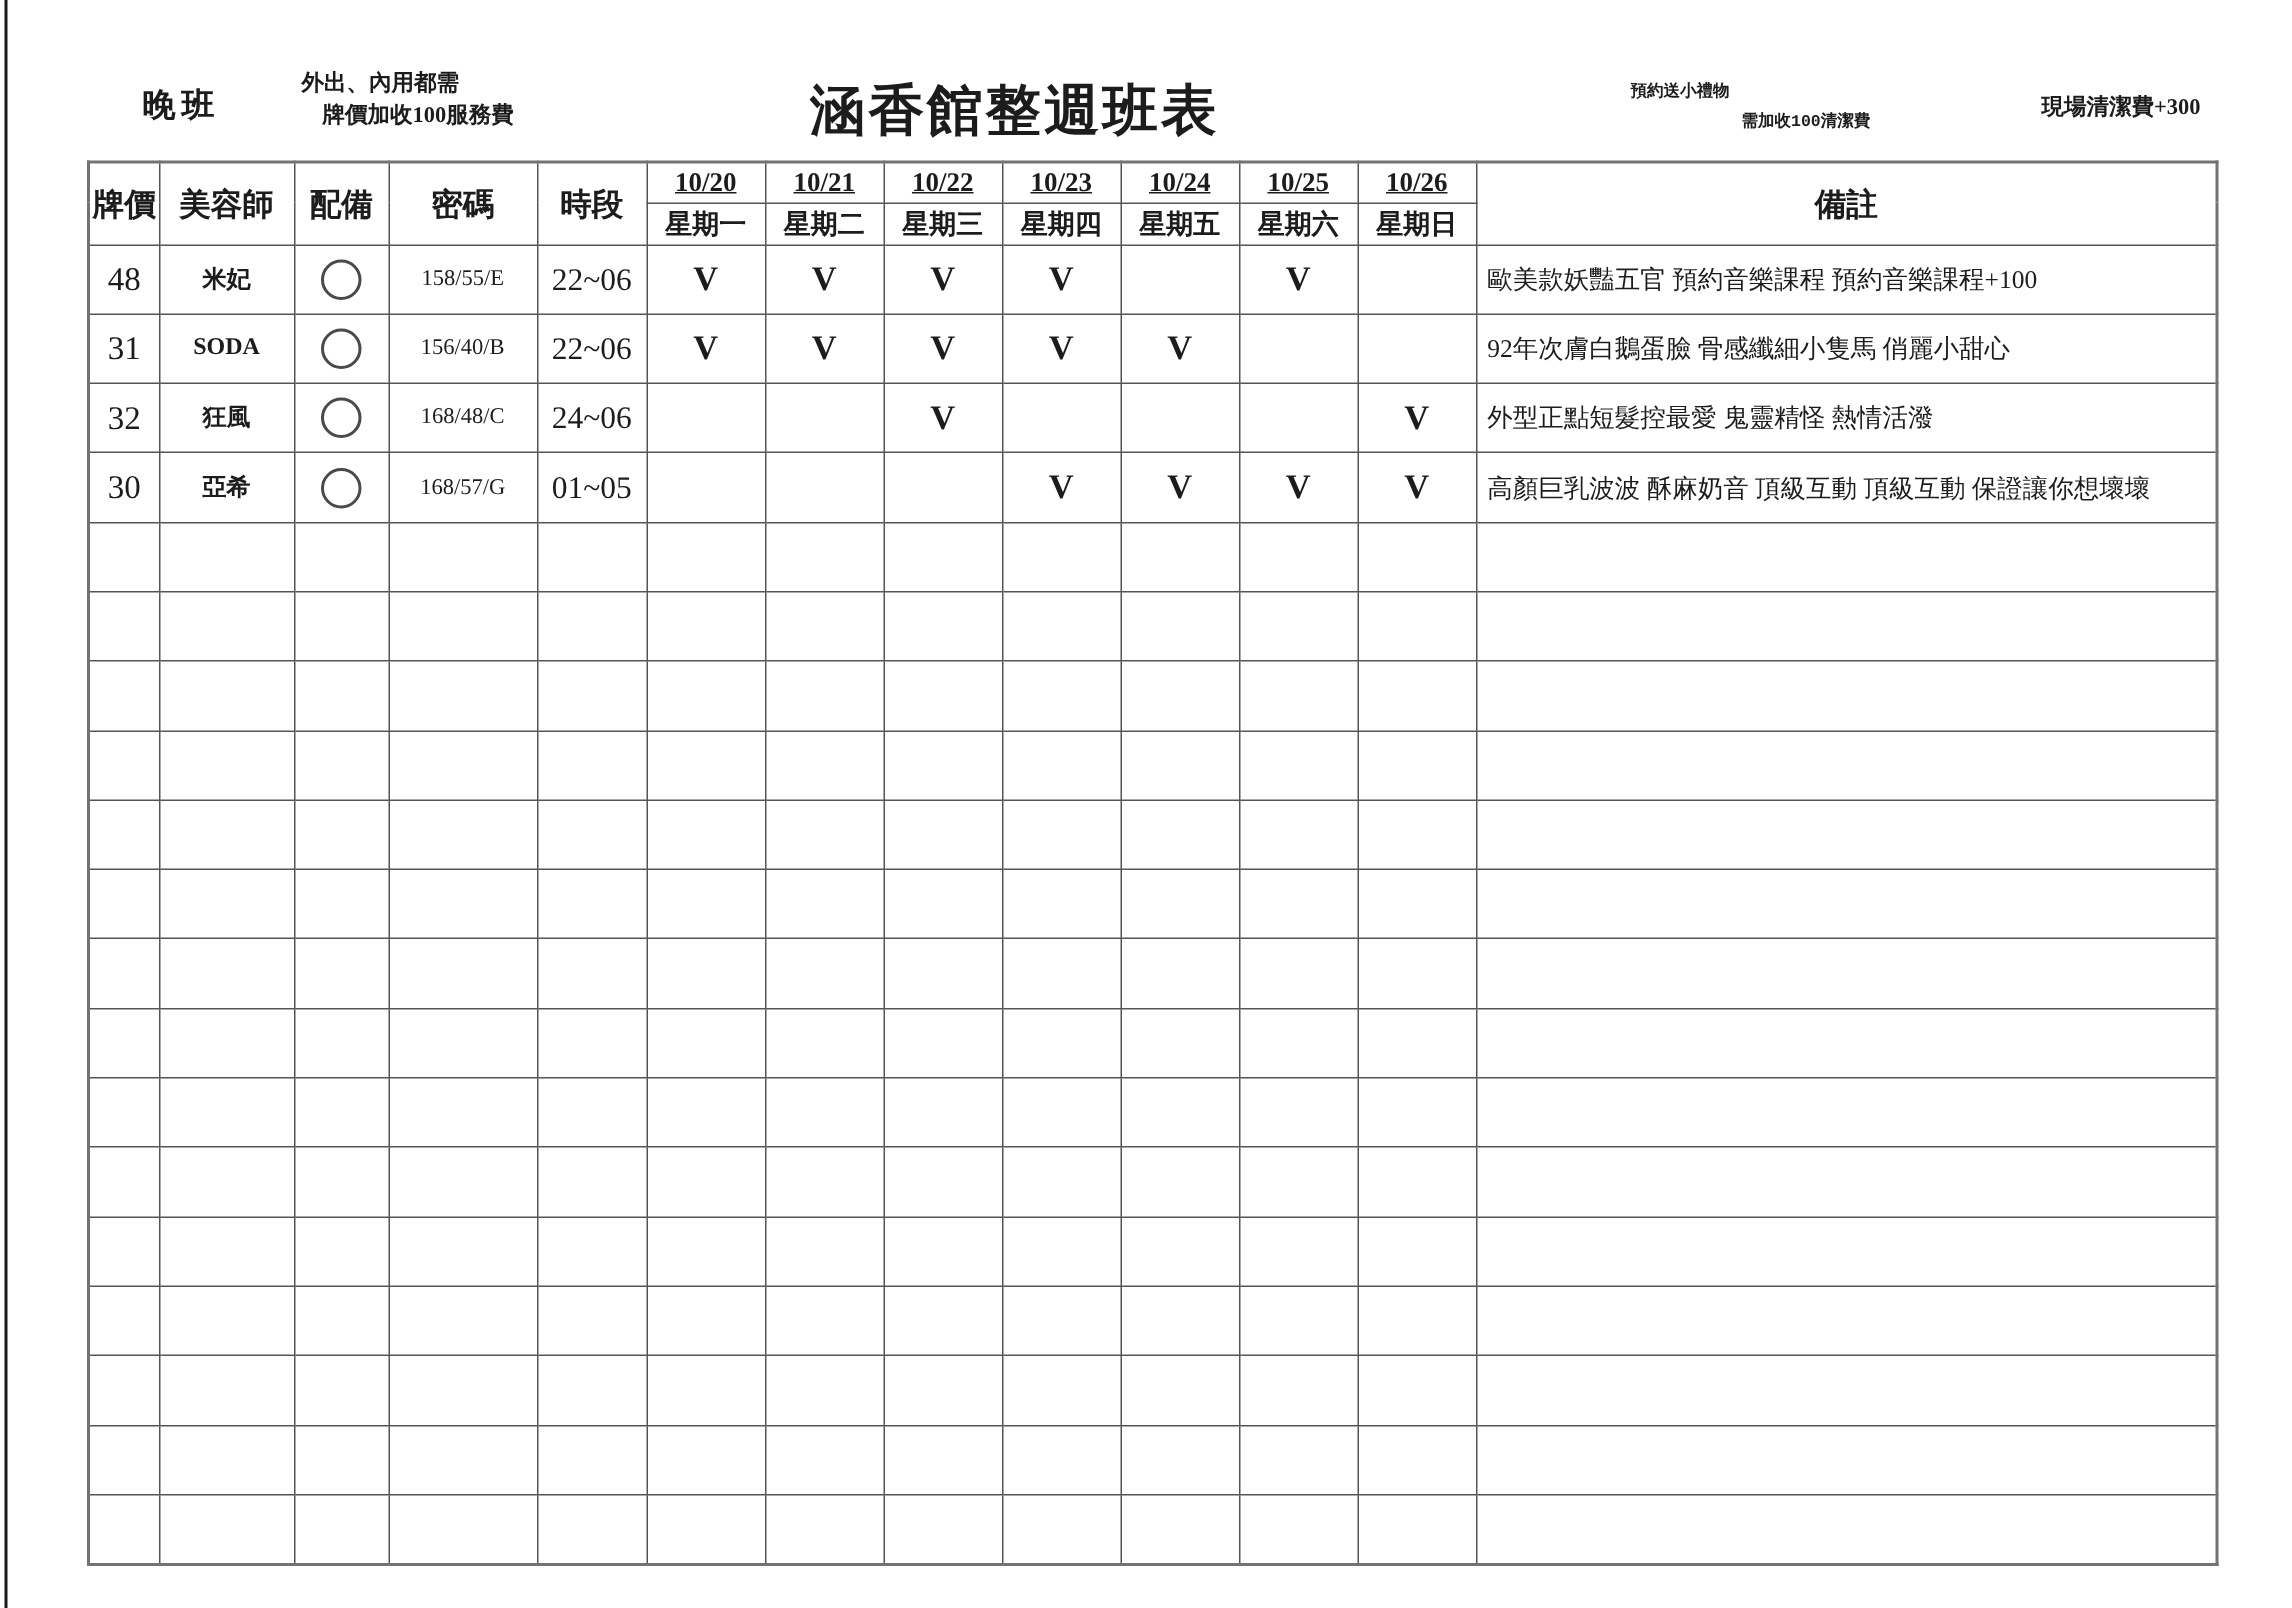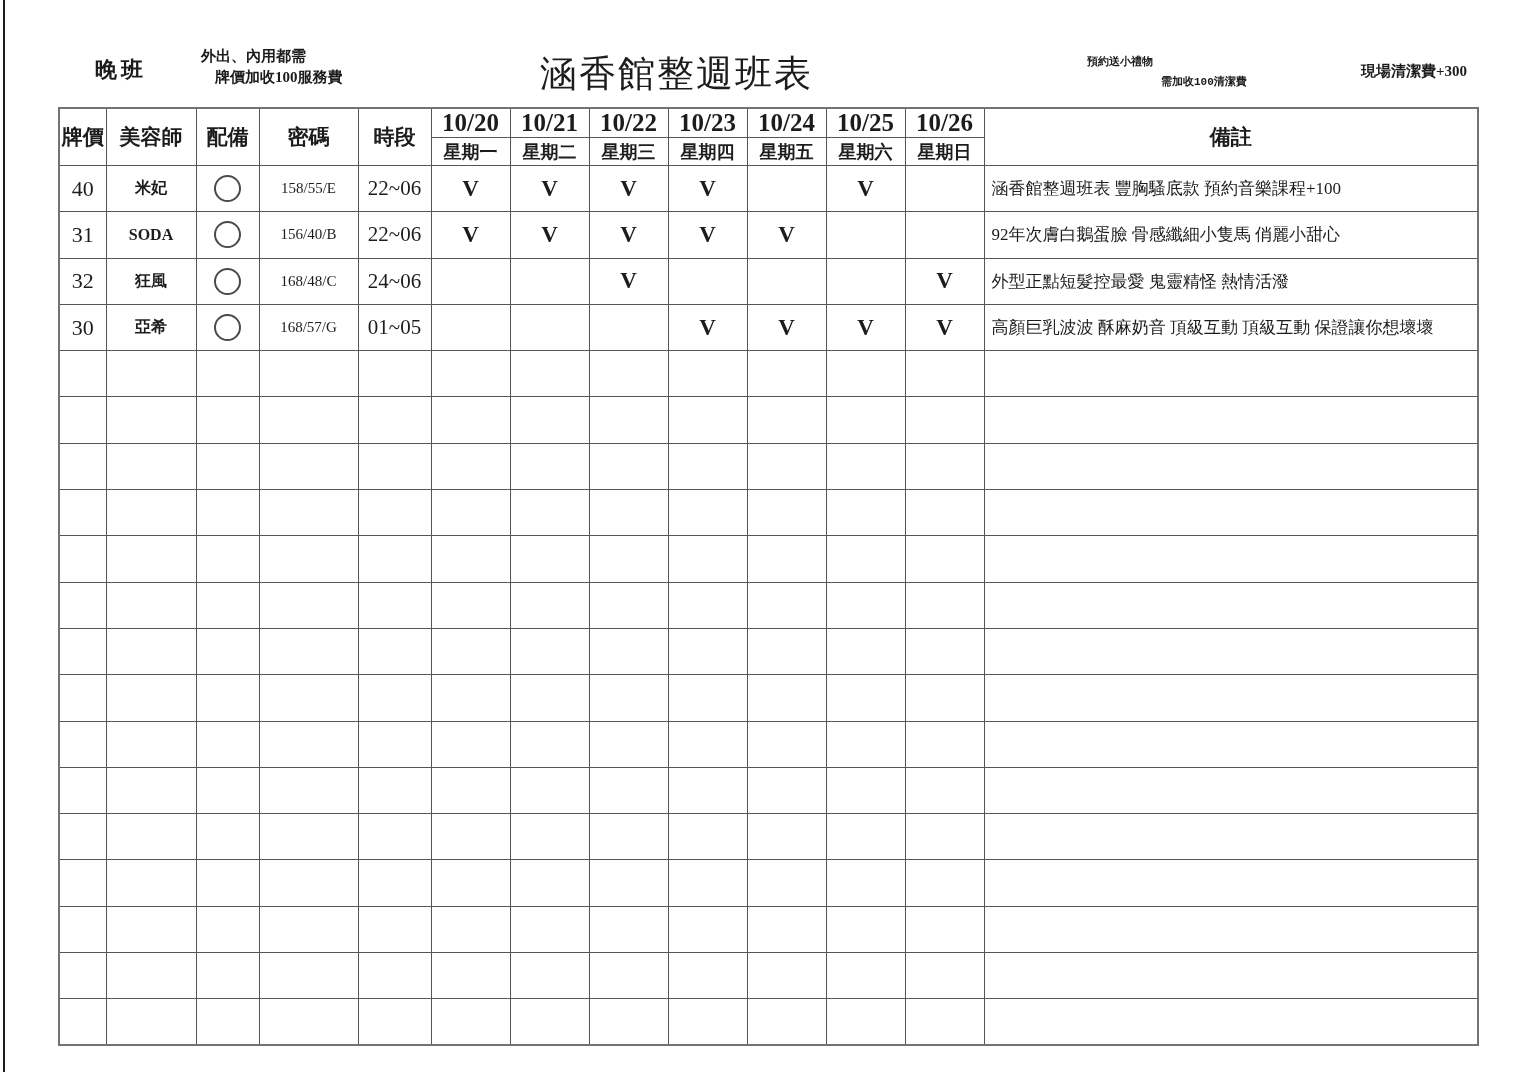--- a/index.html
+++ b/index.html
@@ -21,21 +21,21 @@
     position: absolute; left: 95px; top: 55px;
     font-size: 22px; font-weight: bold; letter-spacing: 4px;
   }
   .note-left {
     position: absolute; left: 201px; top: 46px;
     font-size: 15px; font-weight: bold; line-height: 21px;
   }
   .note-left .l2 { padding-left: 14px; }
   .page-title {
     position: absolute; left: 540px; top: 49px;
-    font-size: 37px; font-weight: normal; letter-spacing: 2px; text-align: right;
+    font-size: 37px; font-weight: bold; letter-spacing: 2px; text-align: right;
   }
   .note-right {
     position: absolute; left: 1087px; top: 51px;
     font-size: 11px; font-weight: bold; line-height: 21px;
   }
   .note-right .l2 { padding-left: 74px; font-family: Liberation Mono, monospace; }
   .note-far-right {
     position: absolute; left: 1361px; top: 62px;
     font-size: 15px; font-weight: bold;
   }
@@ -51,21 +51,21 @@
     border: 1.4px solid #555;
     text-align: center;
     vertical-align: middle;
     padding: 0;
     overflow: visible;
   }
   .sched thead tr.r-date th { height: 27px; }
   .sched thead tr.r-week th { height: 28px; }
   .sched tbody tr { height: 46.3px; }
   th.h-main { font-size: 21px; font-weight: bold; }
-  th.h-date { font-size: 25px; font-weight: bold; font-family: "Liberation Serif", serif; }
+  th.h-date { font-size: 18px; font-weight: bold; font-family: "Liberation Serif", serif; text-decoration: underline; }
   th.h-week { font-size: 18px; font-weight: bold; }
   td.c-price { font-size: 22px; }
   td.c-name  { font-size: 16px; font-weight: bold; }
   td.c-code  { font-size: 15px; }
   td.c-time  { font-size: 21px; }
   td.c-day   { font-size: 23px; font-weight: bold; }
   td.c-remark {
     text-align: left; padding-left: 7px;
     font-size: 17px; white-space: nowrap;
   }
@@ -135,33 +135,33 @@
       <th class="h-week">星期二</th>
       <th class="h-week">星期三</th>
       <th class="h-week">星期四</th>
       <th class="h-week">星期五</th>
       <th class="h-week">星期六</th>
       <th class="h-week">星期日</th>
     </tr>
   </thead>
   <tbody>
       <tr>
-        <td class="c-price">40</td>
+        <td class="c-price">48</td>
         <td class="c-name">米妃</td>
         <td class="c-equip"><span class="circle"></span></td>
         <td class="c-code">158/55/E</td>
         <td class="c-time">22~06</td>
         <td class="c-day">V</td>
         <td class="c-day">V</td>
         <td class="c-day">V</td>
         <td class="c-day">V</td>
         <td class="c-day"></td>
         <td class="c-day">V</td>
         <td class="c-day"></td>
-        <td class="c-remark">涵香館整週班表  豐胸騷底款  預約音樂課程+100</td>
+        <td class="c-remark">歐美款妖豔五官  預約音樂課程  預約音樂課程+100</td>
       </tr>
       <tr>
         <td class="c-price">31</td>
         <td class="c-name">SODA</td>
         <td class="c-equip"><span class="circle"></span></td>
         <td class="c-code">156/40/B</td>
         <td class="c-time">22~06</td>
         <td class="c-day">V</td>
         <td class="c-day">V</td>
         <td class="c-day">V</td>

